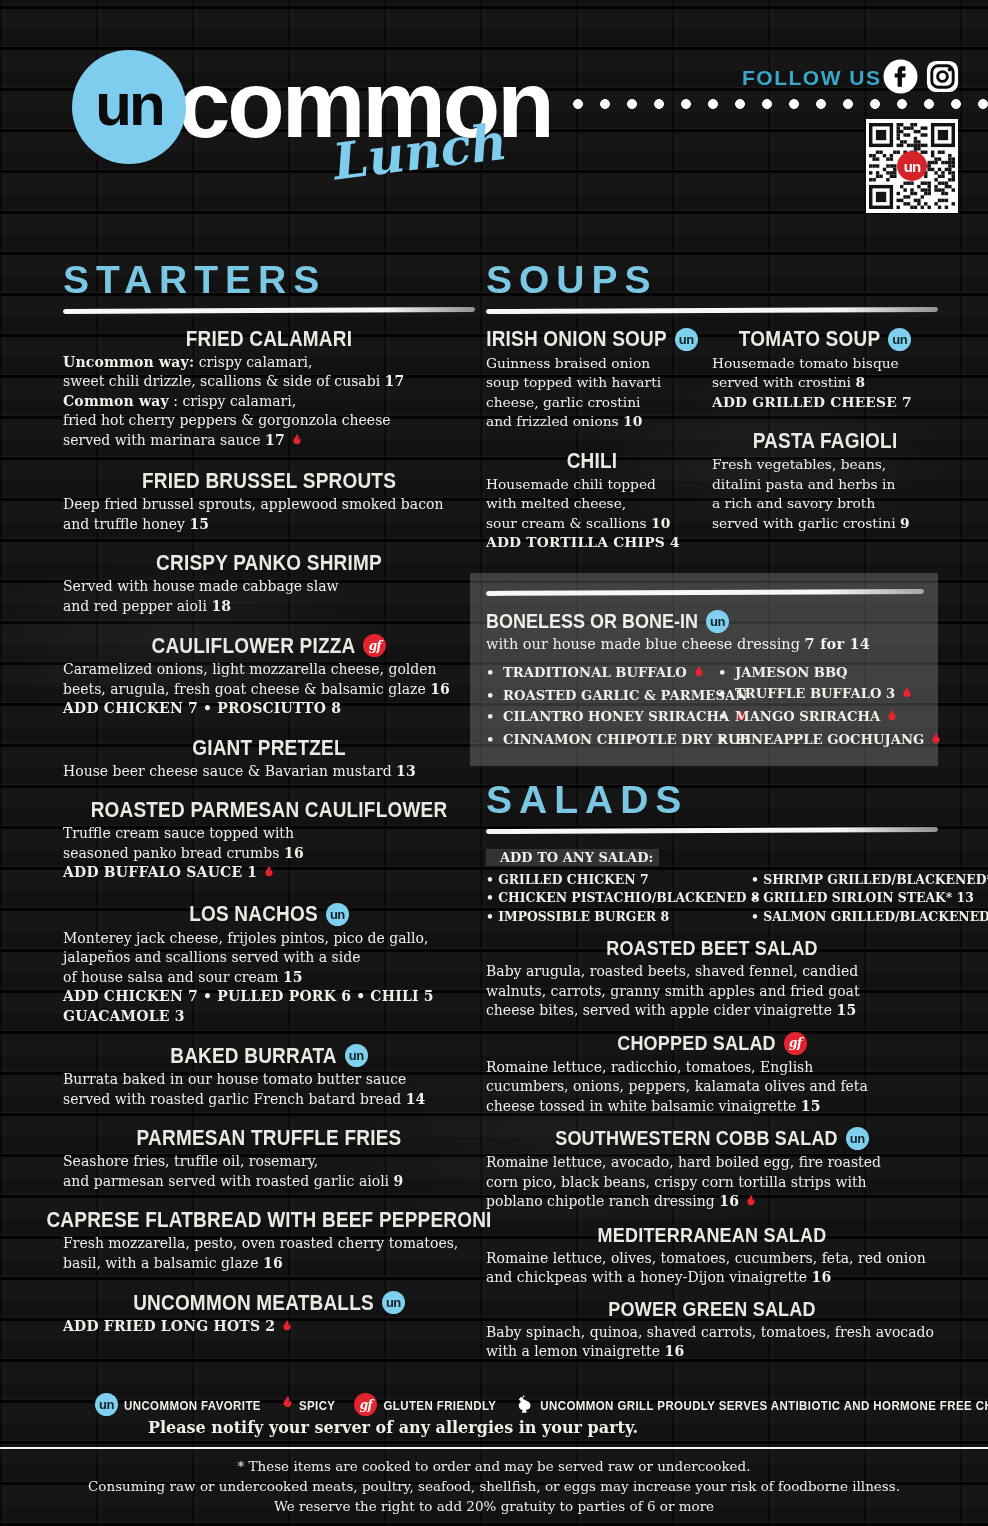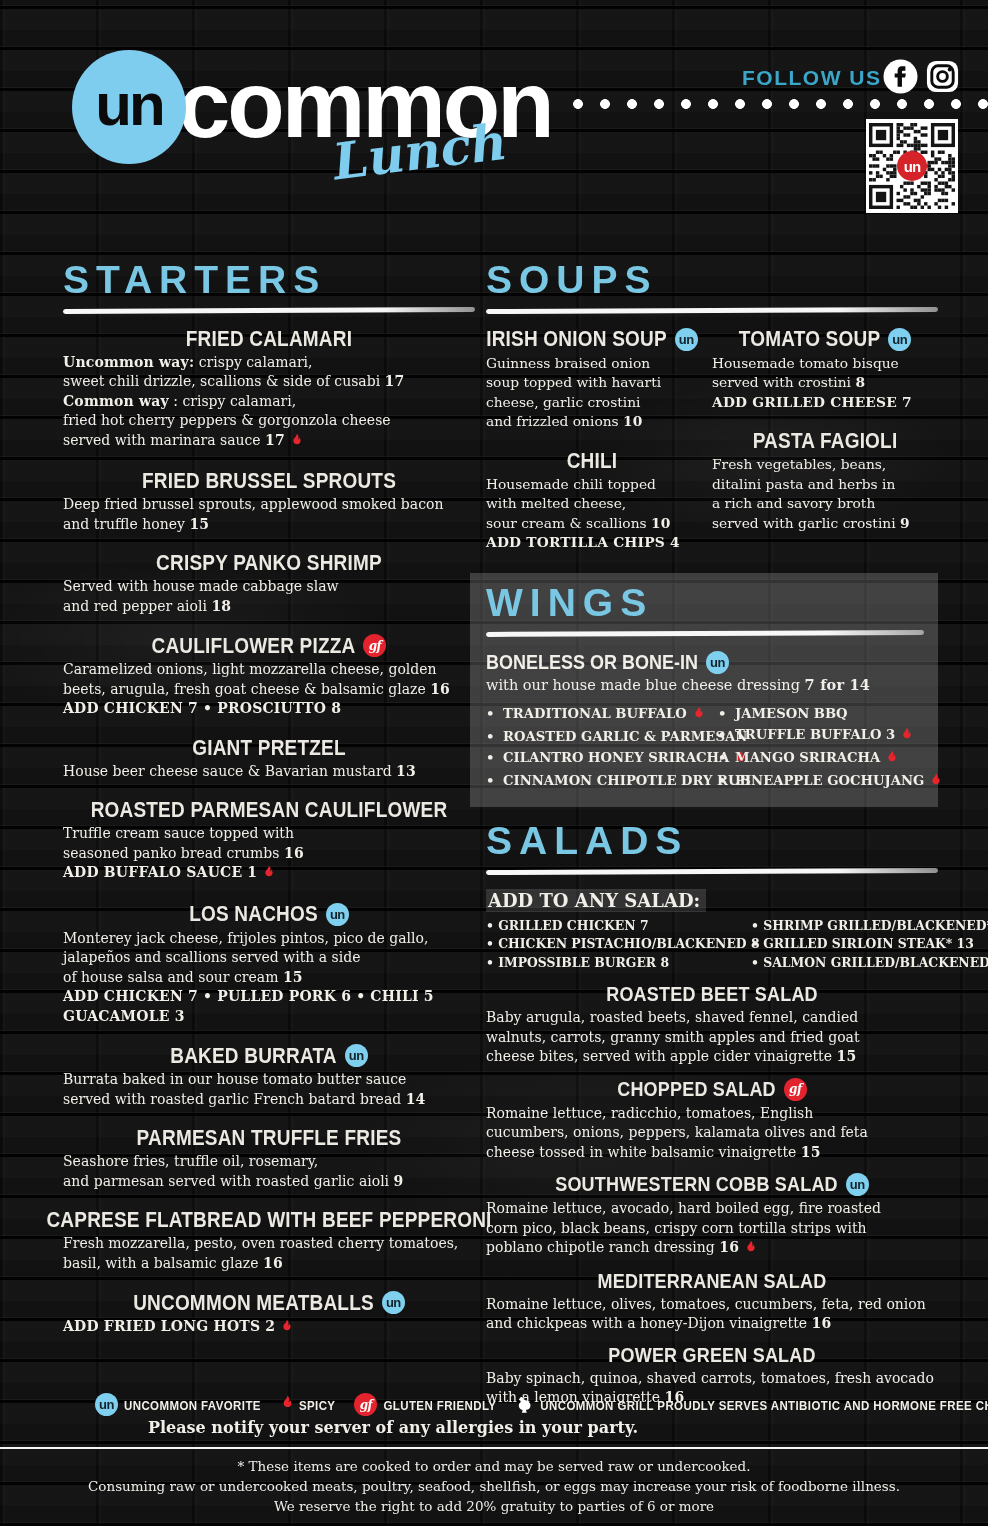--- a/index.html
+++ b/index.html
@@ -60,22 +60,22 @@
   
   .wings-panel { background:rgba(185,185,185,0.27); margin:2px 0 14px -16px; width:468px;
     padding:10px 14px 14px 16px; }
   .wings-sub { font-size:18px; font-weight:bold; display:flex; align-items:center; margin:6px 0 2px; }
   .wings-sub > span:first-child { display:inline-block; transform:scaleY(1.1); transform-origin:left center; }
   .intro { font-family:"DejaVu Serif", serif; font-size:14.5px; margin-bottom:10px; white-space:nowrap; }
   .flav-grid { display:grid; grid-template-columns:222px 1fr; column-gap:10px; }
   .flav { font-family:"DejaVu Serif", serif; font-weight:bold; font-size:13.2px; line-height:21px; white-space:nowrap; }
   .flav .dot { margin-right:4px; }
   
-  .addons-title { display:inline-block; font-family:"DejaVu Serif", serif; font-weight:bold; font-size:18px;
-    background:rgba(255,255,255,0.14); padding:1px 6px 1px 2px; margin-bottom:5px; }
+  .addons-title { display:inline-block; font-family:"DejaVu Serif", serif; font-weight:bold; font-size:13px;
+    background:rgba(255,255,255,0.14); padding:1px 6px 1px 14px; margin-bottom:5px; }
   .addons { display:grid; grid-template-columns:245px 1fr; column-gap:20px; margin-bottom:12px; }
   .addon { font-family:"DejaVu Serif", serif; font-weight:bold; font-size:12.4px; line-height:18.5px; white-space:nowrap; }
   .col-right .salad-items .mi { margin-bottom:11px; }
   .col-right .salad-items .mi-name { font-size:18px; }
   
   .legend-row { position:absolute; left:95px; top:1393px; width:860px; display:flex; align-items:center; }
   .legend-label { font-weight:bold; font-size:11.5px; letter-spacing:0.4px; white-space:nowrap;
     display:inline-block; transform:scaleY(1.15); }
   .legend-item { display:flex; align-items:center; margin-right:19px; }
   .legend-item .badge-un, .legend-item .badge-gf { margin:0 6px 0 0; }
@@ -432,21 +432,20 @@
             </div>
             <div class="ln"><span>Fresh vegetables, beans,</span></div>
             <div class="ln"><span>ditalini pasta and herbs in</span></div>
             <div class="ln"><span>a rich and savory broth</span></div>
             <div class="ln"><span>served with garlic crostini </span><span class="b">9</span></div>
           </div>
         </div>
     </div>
 
     <div class="wings-panel">
-      <h2 class="sec-title" style="color:#79c7e3;">WINGS</h2>
       <div class="brush"></div>
       <div class="wings-sub">
         <span>BONELESS OR BONE-IN</span>
         <span class="badge-un">un</span>
       </div>
       <div class="intro"><span>with our house made blue cheese dressing  </span><span class="b">7 for 14</span></div>
       <div class="flav-grid">
         <div>
             <div class="flav"><span class="dot">•</span><span> TRADITIONAL BUFFALO</span><span class="flame"><svg viewBox="0 0 14 14" width="13" height="14">
                   <path fill="#e8242c" d="M7.2.2c.5 2.9-3.6 4.5-3.6 7.6 0 2.1 1.7 3.8 3.9 3.8 2.3 0 3.9-1.6 3.9-3.7 0-1.6-.9-2.7-1.6-3.5.1 1.3-.5 2-1.3 2.1C9.4 4.9 10 2 7.2.2z"></path>

